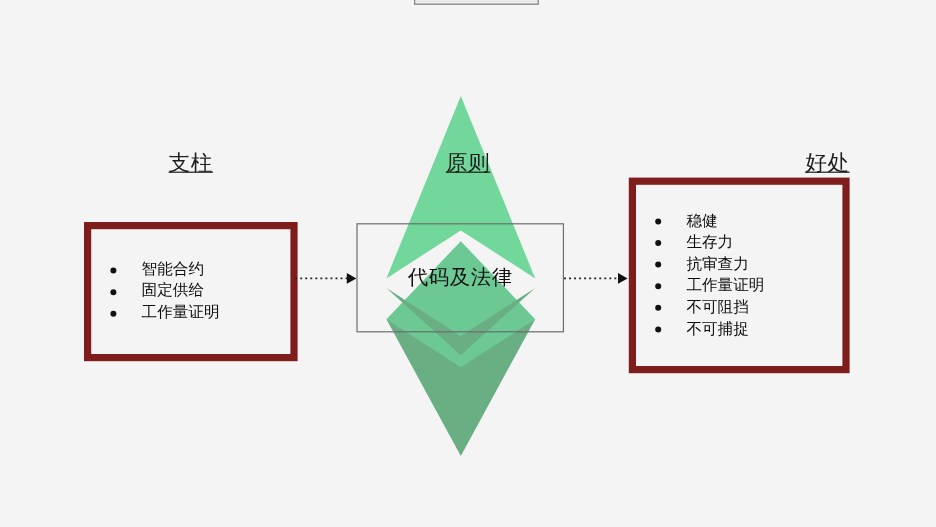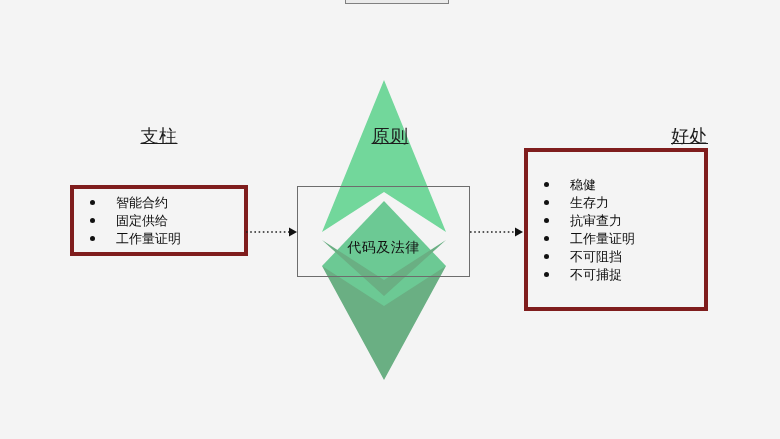--- a/index.html
+++ b/index.html
@@ -38,25 +38,25 @@
     white-space: nowrap;
     text-decoration: underline;
   }
   #heading-pillars { left: 70px; top: 124px; width: 178px; }
   #heading-principles { left: 340px; top: 124px; width: 100px; z-index: 5; }
   #heading-benefits  { left: 524px; top: 124px; width: 184px; text-align: right; }
 
   
   .bullet-box {
     position: absolute;
-    border: 4px solid #7f1d1d;
+    border: 6px solid #7f1d1d;
     background: #f4f4f4;
     box-sizing: border-box;
   }
-  #box-pillars { left: 70px; top: 185px; width: 178px; height: 71px; }
+  #box-pillars { left: 70px; top: 185px; width: 178px; height: 116px; }
   #box-benefits { left: 524px; top: 148px; width: 184px; height: 163px; }
 
   .bullet-list {
     list-style: none;
     margin: 0;
     padding: 0;
     position: absolute;
     left: 0; right: 0;
     top: 50%;
     transform: translateY(-50%);
@@ -98,27 +98,27 @@
     width: 173px;
     height: 91px;
     border: 1px solid #6d6d6d;
     background: transparent;
     box-sizing: border-box;
     z-index: 3;
   }
   #label-code {
     position: absolute;
     left: 297px;
-    top: 202px;
+    top: 186px;
     width: 173px;
     height: 91px;
     display: flex;
     align-items: center;
     justify-content: center;
-    font-size: 14px;
+    font-size: 17px;
     color: #111;
     z-index: 4;
     letter-spacing: 0.5px;
   }
 
   
   .connector {
     position: absolute;
     height: 12px;
     z-index: 6;

